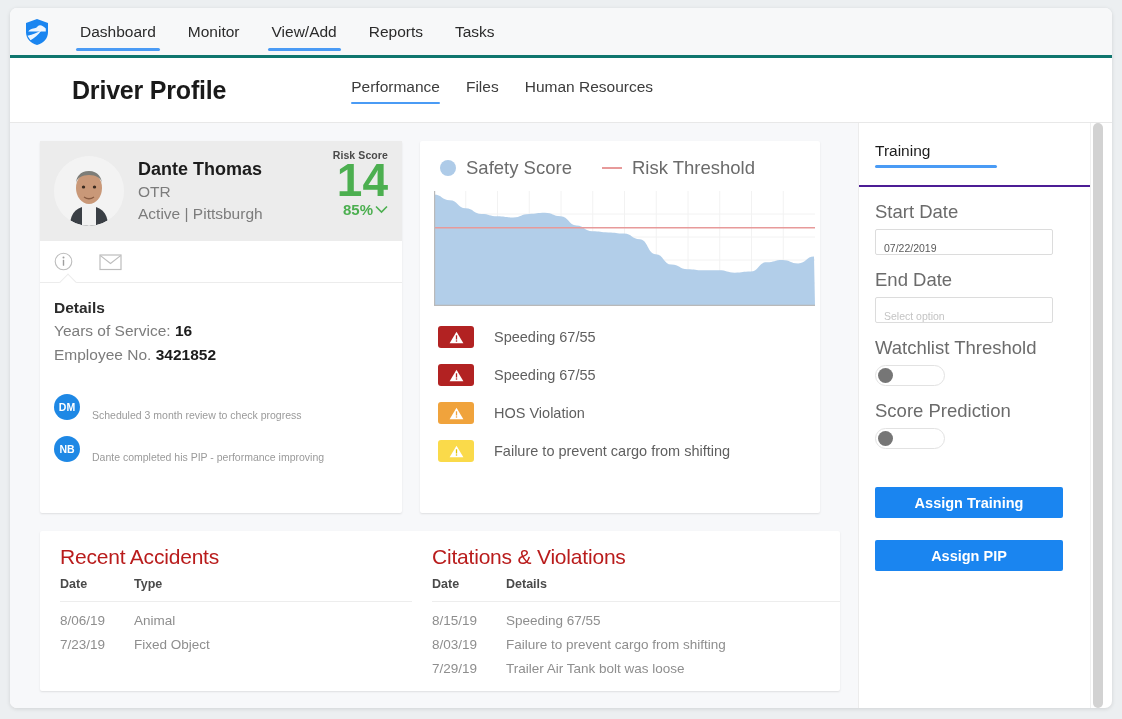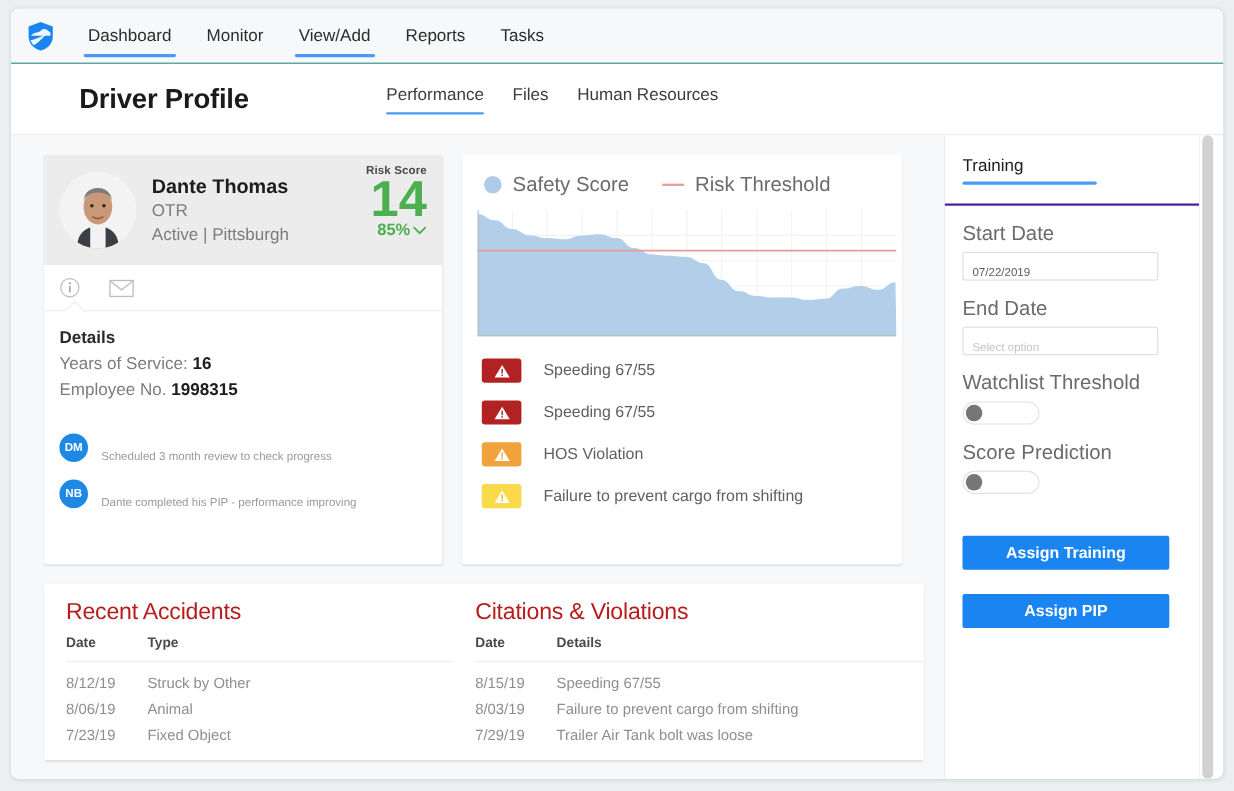--- a/index.html
+++ b/index.html
@@ -17,21 +17,21 @@
     border-radius: 7px;
     overflow: hidden;
     box-shadow: 0 1px 4px rgba(0,0,0,.12);
   }
 
   
   .navbar {
     height: 50px;
     background: #f7f8f9;
     display: flex; align-items: center;
-    border-bottom: 1px solid #0f766e;
+    border-bottom: 3px solid #0f766e;
     position: relative;
   }
   .logo { width: 54px; display: flex; align-items: center; justify-content: center; }
   .navitems { display: flex; align-items: flex-end; height: 50px; }
   .navitem {
     position: relative;
     padding: 0 16px;
     height: 50px;
     display: flex; align-items: center;
     font-size: 15.5px;
@@ -332,21 +332,21 @@
           </div>
 
           <div class="details">
             <div class="details-title">Details</div>
             <div class="detail-line">
               <span>Years of Service:</span>
               <b>16</b>
             </div>
             <div class="detail-line">
               <span>Employee No.</span>
-              <b>1998315</b>
+              <b>3421852</b>
             </div>
 
             <div class="comments">
               <div class="comment">
                 <div class="cavatar">DM</div>
                 <div class="ctext">Scheduled 3 month review to check progress</div>
               </div>
               <div class="comment">
                 <div class="cavatar">NB</div>
                 <div class="ctext">Dante completed his PIP - performance improving</div>
@@ -439,24 +439,20 @@
       <div class="tables-card">
         <div class="tbl left">
           <div class="tbl-title">Recent Accidents</div>
           <div class="tbl-head">
             <div class="col-date">Date</div>
             <div class="col-b">Type</div>
           </div>
           <div class="tbl-divider"></div>
           <div style="padding-top:7px">
             <div class="tbl-row">
-              <div class="col-date">8/12/19</div>
-              <div class="col-b">Struck by Other</div>
-            </div>
-            <div class="tbl-row">
               <div class="col-date">8/06/19</div>
               <div class="col-b">Animal</div>
             </div>
             <div class="tbl-row">
               <div class="col-date">7/23/19</div>
               <div class="col-b">Fixed Object</div>
             </div>
           </div>
         </div>
 

